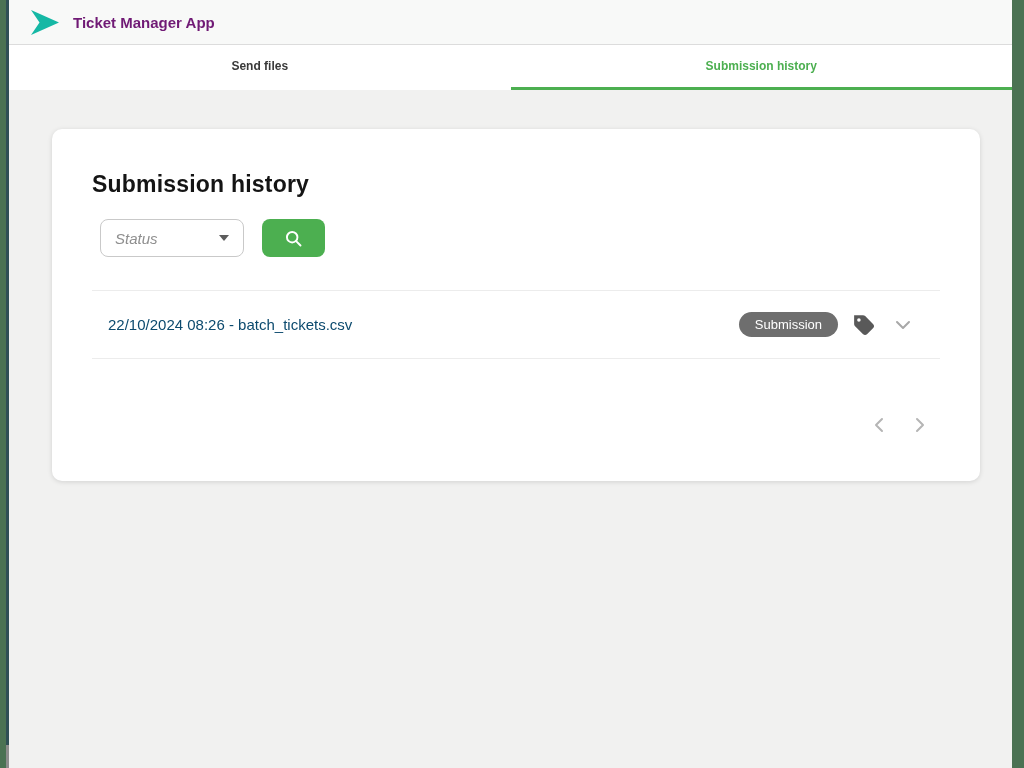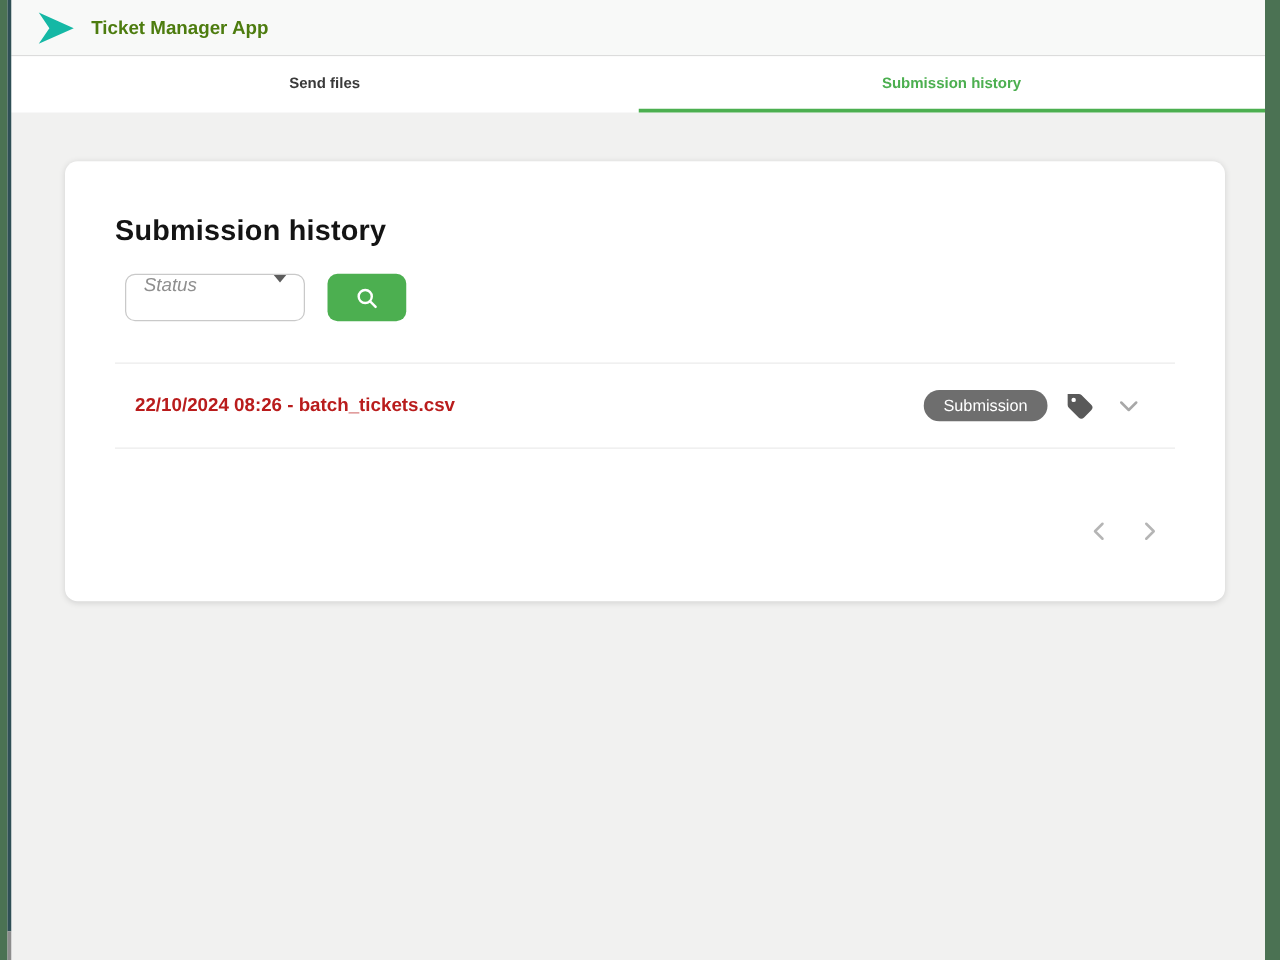--- a/index.html
+++ b/index.html
@@ -17,21 +17,21 @@
   .edge-right-green { right: 0; width: 12px; height: 768px; background: var(--edge-green, #4b7253); }
 
   .app { margin: 0 12px 0 9px; height: 768px; }
 
   
   .header {
     height: 45px; background: #f8f9f8; border-bottom: 1px solid #dcdcdc;
     display: flex; align-items: center; padding-left: 21px;
   }
   .logo { width: 30px; height: 27px; display: block; }
-  .app-title { margin-left: 13px; font-size: 15px; font-weight: bold; color: #4d7c0f; }
+  .app-title { margin-left: 13px; font-size: 15px; font-weight: bold; color: #701a75; }
 
   
   .tabbar { height: 45px; background: #ffffff; display: flex; }
   .tab {
     flex: 1; display: flex; align-items: center; justify-content: center;
     font-size: 12px; font-weight: bold; color: #3a3a3a; cursor: pointer;
     border-bottom: 3px solid transparent;
   }
   .tab.active { color: var(--accent-green, #4caf50); border-bottom-color: var(--accent-green, #4caf50); }
 
@@ -49,42 +49,42 @@
   .filters { display: flex; align-items: center; margin-top: 21px; }
   .txt-input {
     height: 38px; border: 1px solid #c9c9c9; border-radius: 8px;
     padding: 0 14px; font-size: 15px; color: #333; background: #fff;
     font-family: "Liberation Sans", "DejaVu Sans", sans-serif; outline: none;
   }
   .txt-input::placeholder { color: #9b9b9b; opacity: 1; }
   .file-input { width: 340px; }
   .status-field {
     margin-left: 8px; width: 144px; height: 38px; border: 1px solid #c9c9c9; border-radius: 8px;
-    display: flex; align-items: flex-start; justify-content: space-between;
+    display: flex; align-items: center; justify-content: space-between;
     padding: 0 14px; cursor: pointer; background: #fff;
   }
   .status-text { font-size: 15px; font-style: italic; color: #8f8f8f; }
   .caret-down { width: 0; height: 0; border-left: 5px solid transparent; border-right: 5px solid transparent; border-top: 6px solid #5c5c5c; }
   .date-wrap { position: relative; margin-left: 16px; width: 258px; }
   .date-input { width: 100%; padding-right: 42px; }
   .calendar-btn { position: absolute; right: 11px; top: 8px; width: 22px; height: 22px; background: none; border: none; cursor: pointer; padding: 0; }
   .search-btn {
     margin-left: 18px; width: 63px; height: 38px; border: none; border-radius: 8px;
     background: var(--accent-green, #4caf50); cursor: pointer;
     display: flex; align-items: center; justify-content: center;
   }
 
   .divider { border: none; border-top: 1px solid #ececec; margin-top: 33px; }
 
   
   .row {
     height: 68px; display: flex; align-items: center;
     border-bottom: 1px solid #ececec; padding: 0 27px 0 16px;
   }
-  .row-label { flex: 1; font-size: 15px; font-weight: bold; color: #b91c1c; }
+  .row-label { flex: 1; font-size: 15px; font-weight: normal; color: #0c4a6e; }
   .badge {
     background: var(--badge-gray, #6e6e6e); color: #ffffff; font-size: 13px;
     padding: 6px 16px; border-radius: 14px; line-height: 1;
   }
   .tag-btn { margin-left: 13px; background: none; border: none; padding: 0; cursor: pointer; width: 25px; height: 25px; }
   .expand-btn { margin-left: 17px; background: none; border: none; padding: 0; cursor: pointer; width: 20px; height: 20px; }
 
   
   .pagination { display: flex; justify-content: flex-end; align-items: center; gap: 23px; margin-top: 57px; padding-right: 12px; }
   .page-btn { background: none; border: none; padding: 0; cursor: pointer; width: 17px; height: 18px; }

